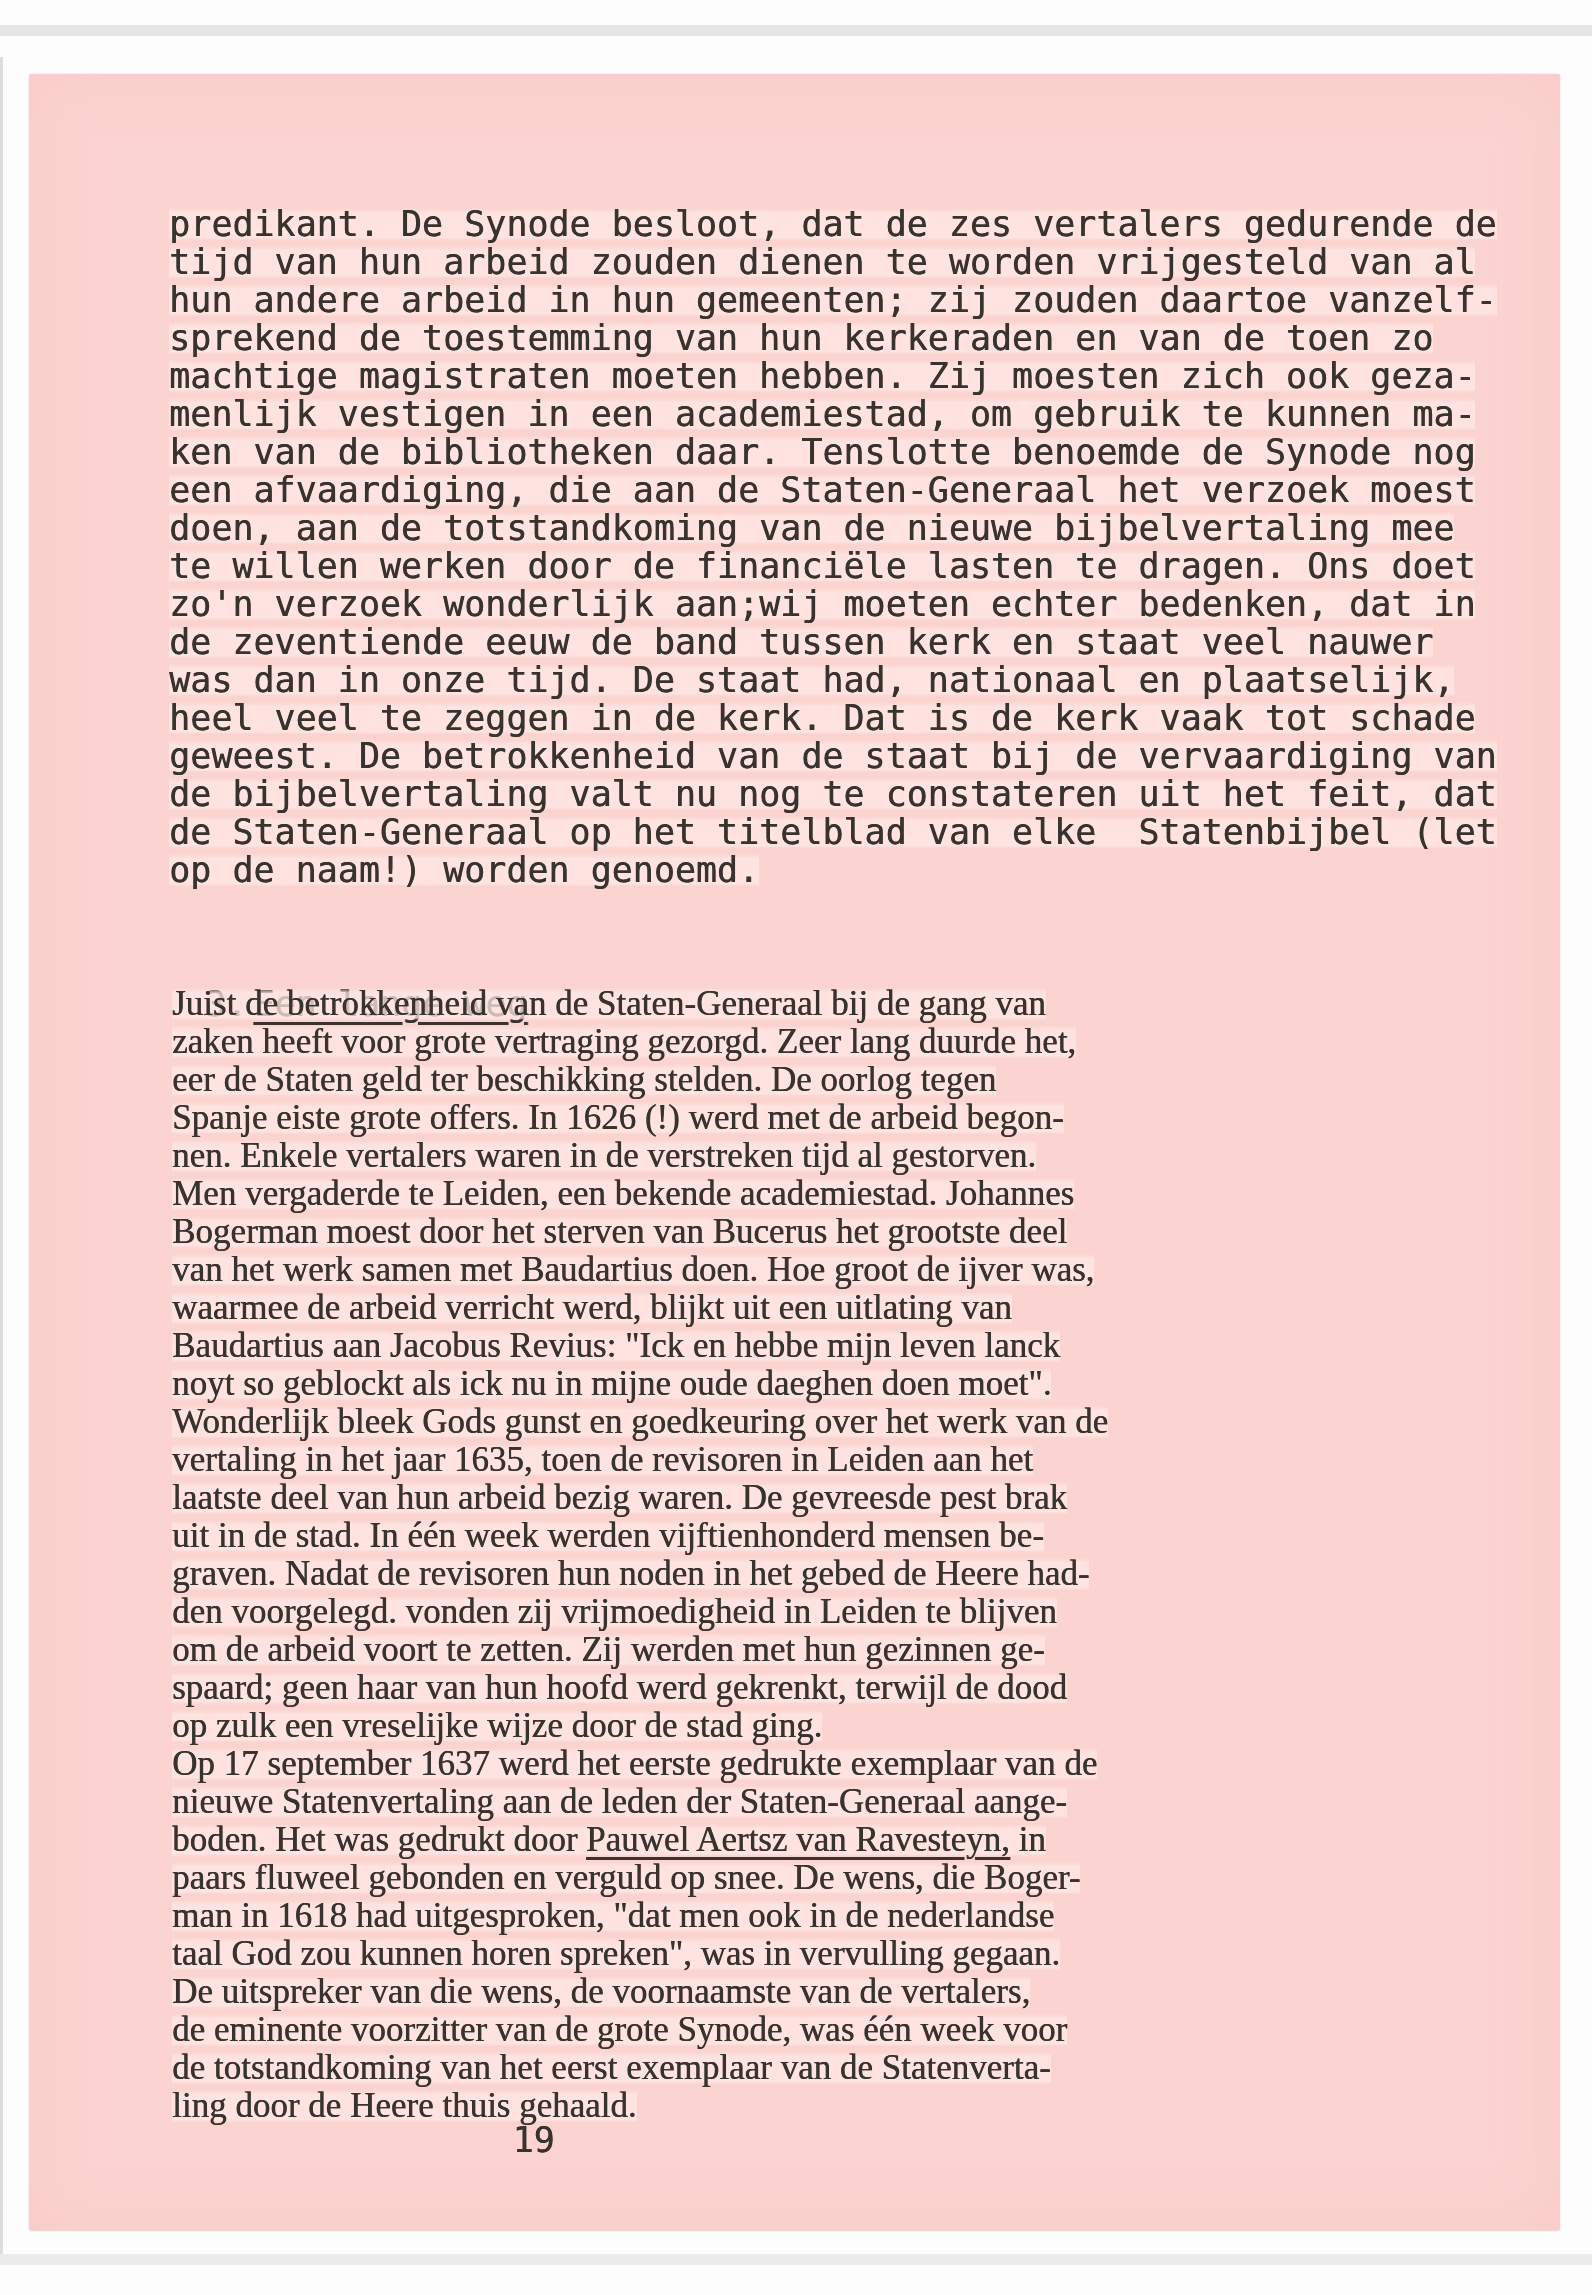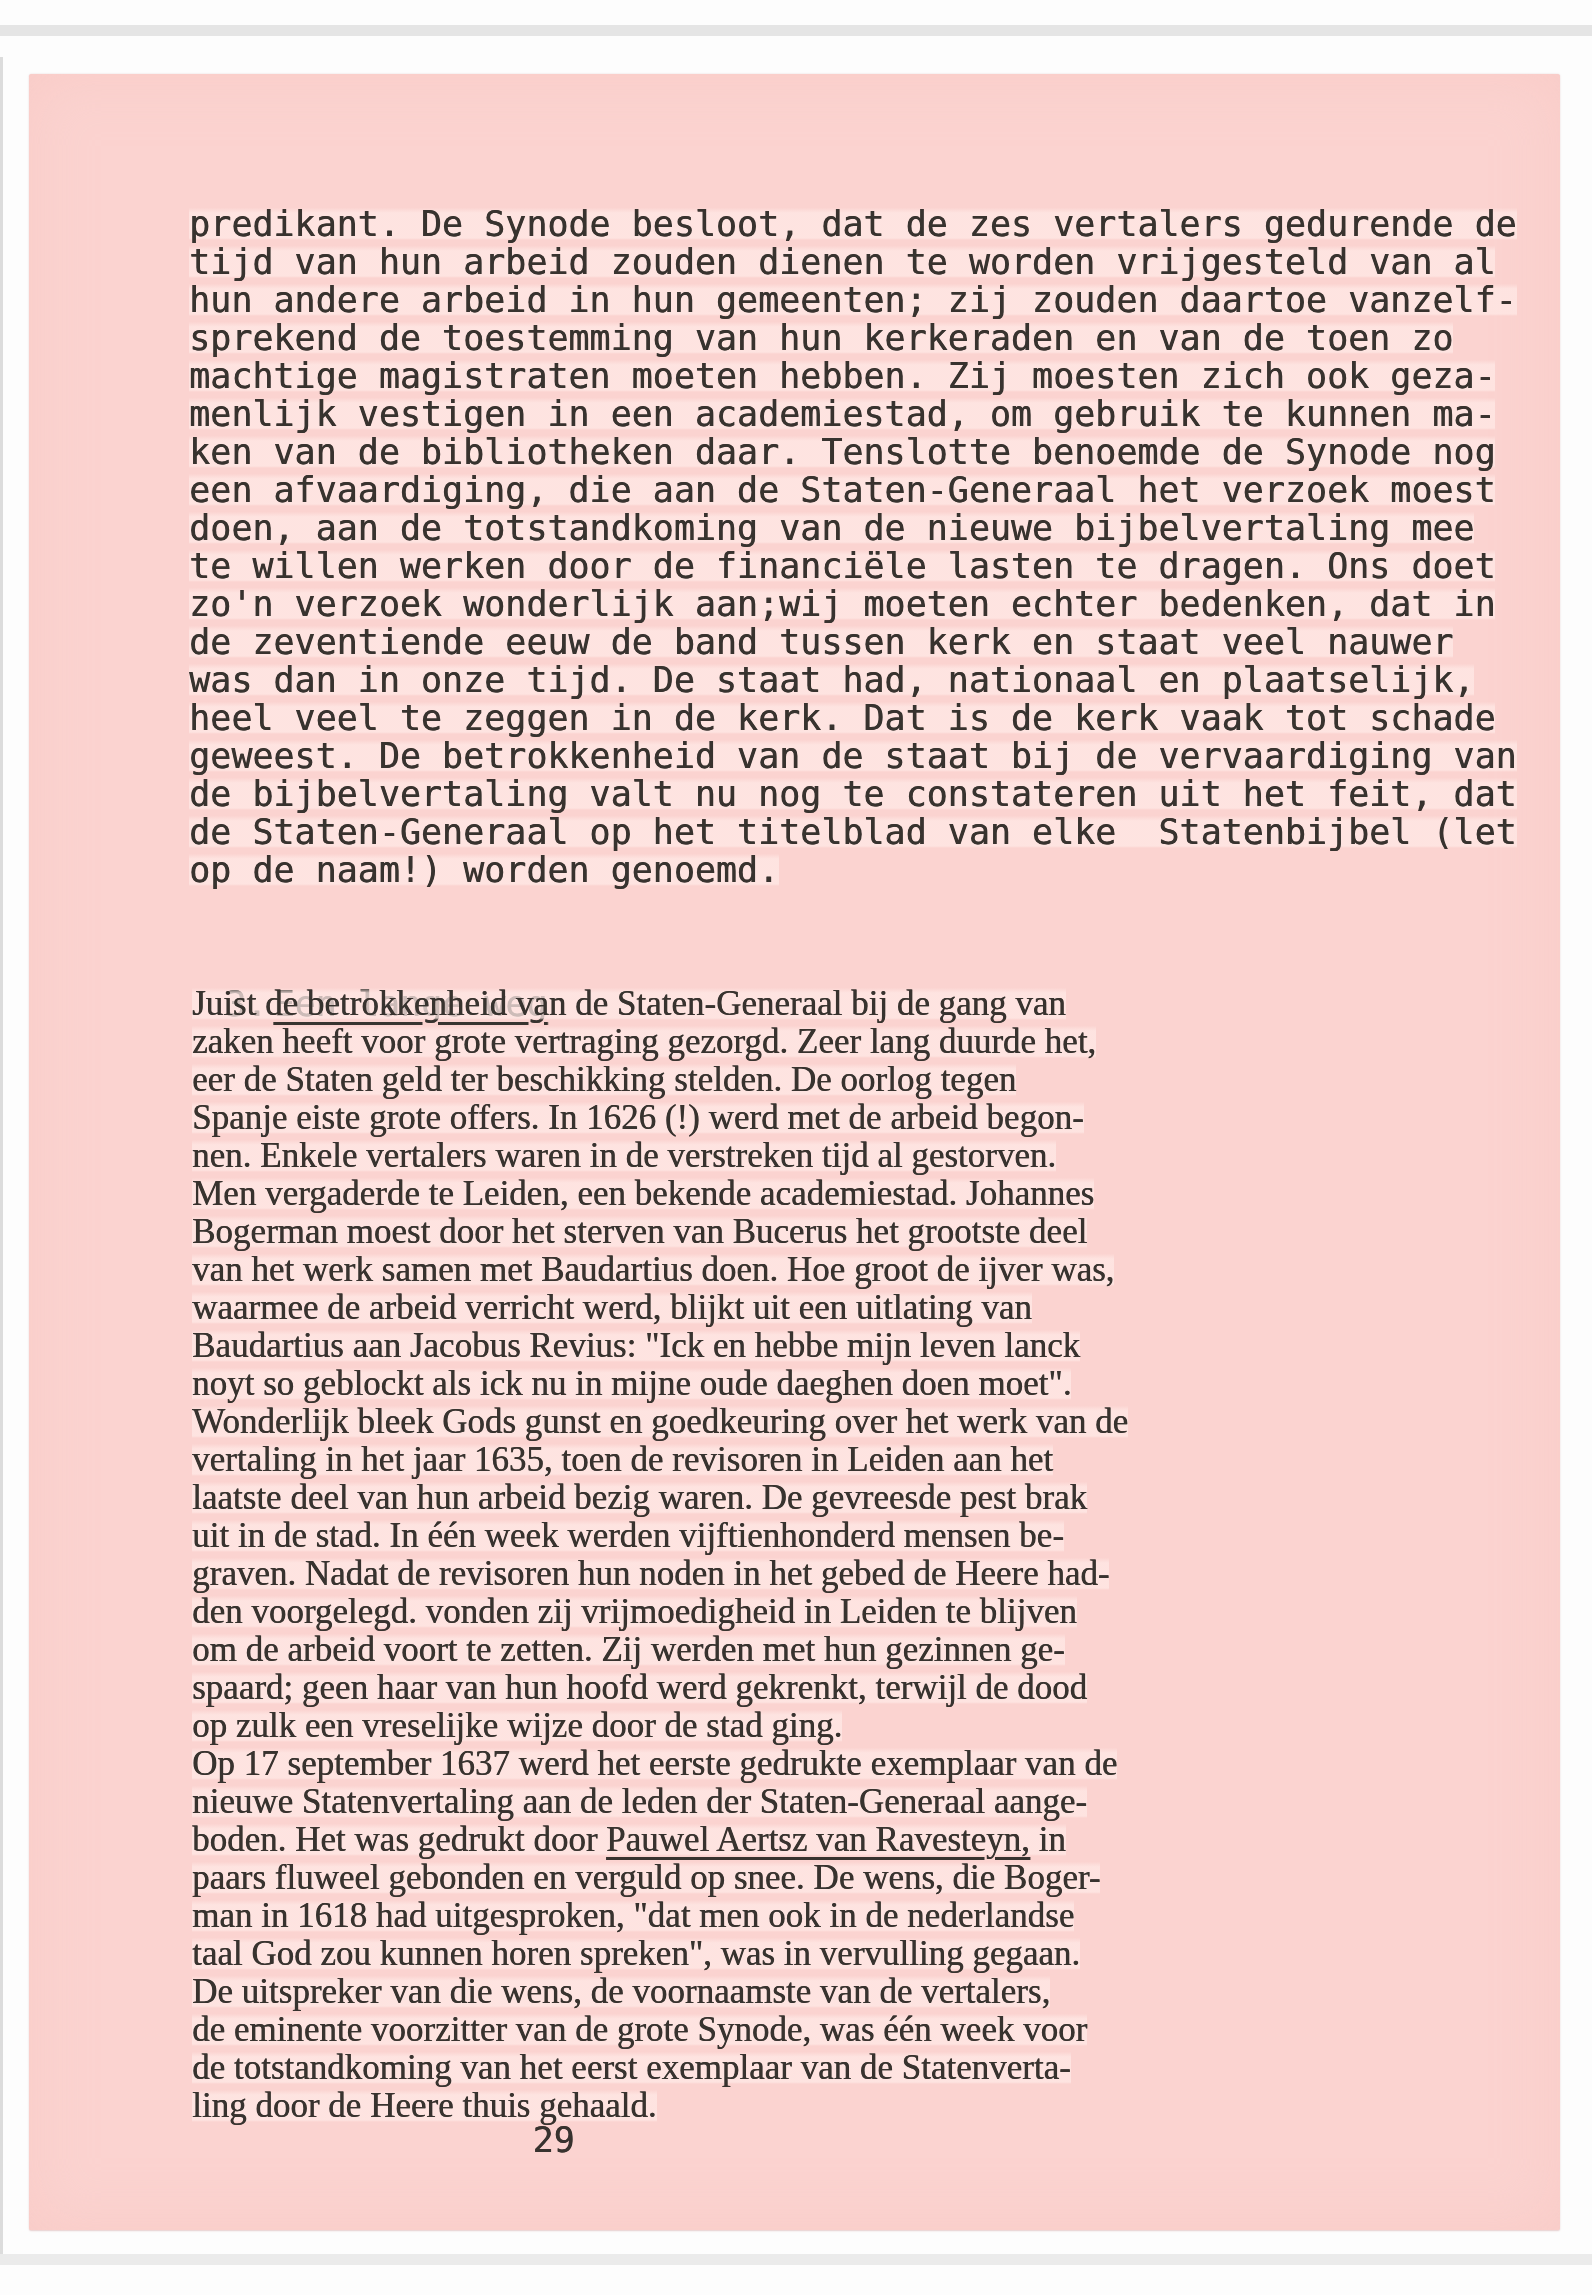--- a/index.html
+++ b/index.html
@@ -12,21 +12,20 @@
   .scan-band-bottom{position:absolute;left:0;top:2254px;width:1592px;height:11.2px;background:#ebebeb;}
   .scan-edge-left{position:absolute;left:0;top:57px;width:2.6px;height:2197px;background:#dcdcdc;}
   .paper{
     position:absolute;left:29px;top:74px;width:1531px;height:2156px;
     background:#fbd3d0;border-radius:2.6px;
     box-shadow:inset 0 0 60px rgba(248,196,192,.55), 0 0.9px 1.7px rgba(190,120,120,.35);
   }
   .txt{
     color:#38332f;font-size:35px;line-height:38px;white-space:pre;
     text-shadow:0.5px 0 0 currentColor;
-    margin-left:20px;
   }
   .line{
     width:max-content;
     background:linear-gradient(to bottom,
       rgba(255,233,230,0) 2.6px,
       rgba(255,233,230,.75) 7.8px,
       rgba(255,233,230,.75) 33px,
       rgba(255,233,230,0) 35px);
   }
   .para-1{position:absolute;left:140px;top:131px;}
@@ -50,16 +49,16 @@
 <div class="paper">
 
   <div class="txt para-1"><div class="line">predikant. De Synode besloot, dat de zes vertalers gedurende de</div><div class="line">tijd van hun arbeid zouden dienen te worden vrijgesteld van al</div><div class="line">hun andere arbeid in hun gemeenten; zij zouden daartoe vanzelf-</div><div class="line">sprekend de toestemming van hun kerkeraden en van de toen zo</div><div class="line">machtige magistraten moeten hebben. Zij moesten zich ook geza-</div><div class="line">menlijk vestigen in een academiestad, om gebruik te kunnen ma-</div><div class="line">ken van de bibliotheken daar. Tenslotte benoemde de Synode nog</div><div class="line">een afvaardiging, die aan de Staten-Generaal het verzoek moest</div><div class="line">doen, aan de totstandkoming van de nieuwe bijbelvertaling mee</div><div class="line">te willen werken door de financiële lasten te dragen. Ons doet</div><div class="line">zo'n verzoek wonderlijk aan;wij moeten echter bedenken, dat in</div><div class="line">de zeventiende eeuw de band tussen kerk en staat veel nauwer</div><div class="line">was dan in onze tijd. De staat had, nationaal en plaatselijk,</div><div class="line">heel veel te zeggen in de kerk. Dat is de kerk vaak tot schade</div><div class="line">geweest. De betrokkenheid van de staat bij de vervaardiging van</div><div class="line">de bijbelvertaling valt nu nog te constateren uit het feit, dat</div><div class="line">de Staten-Generaal op het titelblad van elke  Statenbijbel (let</div><div class="line">op de naam!) worden genoemd.</div></div>
 
   <div class="txt heading">
     <span>3.</span><span class="title">Een lange weg</span>
   </div>
 
   <div class="txt para-2"><div class="line">Juist de betrokkenheid van de Staten-Generaal bij de gang van</div><div class="line">zaken heeft voor grote vertraging gezorgd. Zeer lang duurde het,</div><div class="line">eer de Staten geld ter beschikking stelden. De oorlog tegen</div><div class="line">Spanje eiste grote offers. In 1626 (!) werd met de arbeid begon-</div><div class="line">nen. Enkele vertalers waren in de verstreken tijd al gestorven.</div><div class="line">Men vergaderde te Leiden, een bekende academiestad. Johannes</div><div class="line">Bogerman moest door het sterven van Bucerus het grootste deel</div><div class="line">van het werk samen met Baudartius doen. Hoe groot de ijver was,</div><div class="line">waarmee de arbeid verricht werd, blijkt uit een uitlating van</div><div class="line">Baudartius aan Jacobus Revius: "Ick en hebbe mijn leven lanck</div><div class="line">noyt so geblockt als ick nu in mijne oude daeghen doen moet".</div><div class="line">Wonderlijk bleek Gods gunst en goedkeuring over het werk van de</div><div class="line">vertaling in het jaar 1635, toen de revisoren in Leiden aan het</div><div class="line">laatste deel van hun arbeid bezig waren. De gevreesde pest brak</div><div class="line">uit in de stad. In één week werden vijftienhonderd mensen be-</div><div class="line">graven. Nadat de revisoren hun noden in het gebed de Heere had-</div><div class="line">den voorgelegd. vonden zij vrijmoedigheid in Leiden te blijven</div><div class="line">om de arbeid voort te zetten. Zij werden met hun gezinnen ge-</div><div class="line">spaard; geen haar van hun hoofd werd gekrenkt, terwijl de dood</div><div class="line">op zulk een vreselijke wijze door de stad ging.</div><div class="line">Op 17 september 1637 werd het eerste gedrukte exemplaar van de</div><div class="line">nieuwe Statenvertaling aan de leden der Staten-Generaal aange-</div><div class="line"><span>boden. Het was gedrukt door </span><span class="u">Pauwel Aertsz van Ravesteyn,</span><span> in</span></div><div class="line">paars fluweel gebonden en verguld op snee. De wens, die Boger-</div><div class="line">man in 1618 had uitgesproken, "dat men ook in de nederlandse</div><div class="line">taal God zou kunnen horen spreken", was in vervulling gegaan.</div><div class="line">De uitspreker van die wens, de voornaamste van de vertalers,</div><div class="line">de eminente voorzitter van de grote Synode, was één week voor</div><div class="line">de totstandkoming van het eerst exemplaar van de Statenverta-</div><div class="line">ling door de Heere thuis gehaald.</div></div>
 
-  <div class="txt pagenum">29</div>
+  <div class="txt pagenum">19</div>
 
 </div>
 
 
 </body></html>

